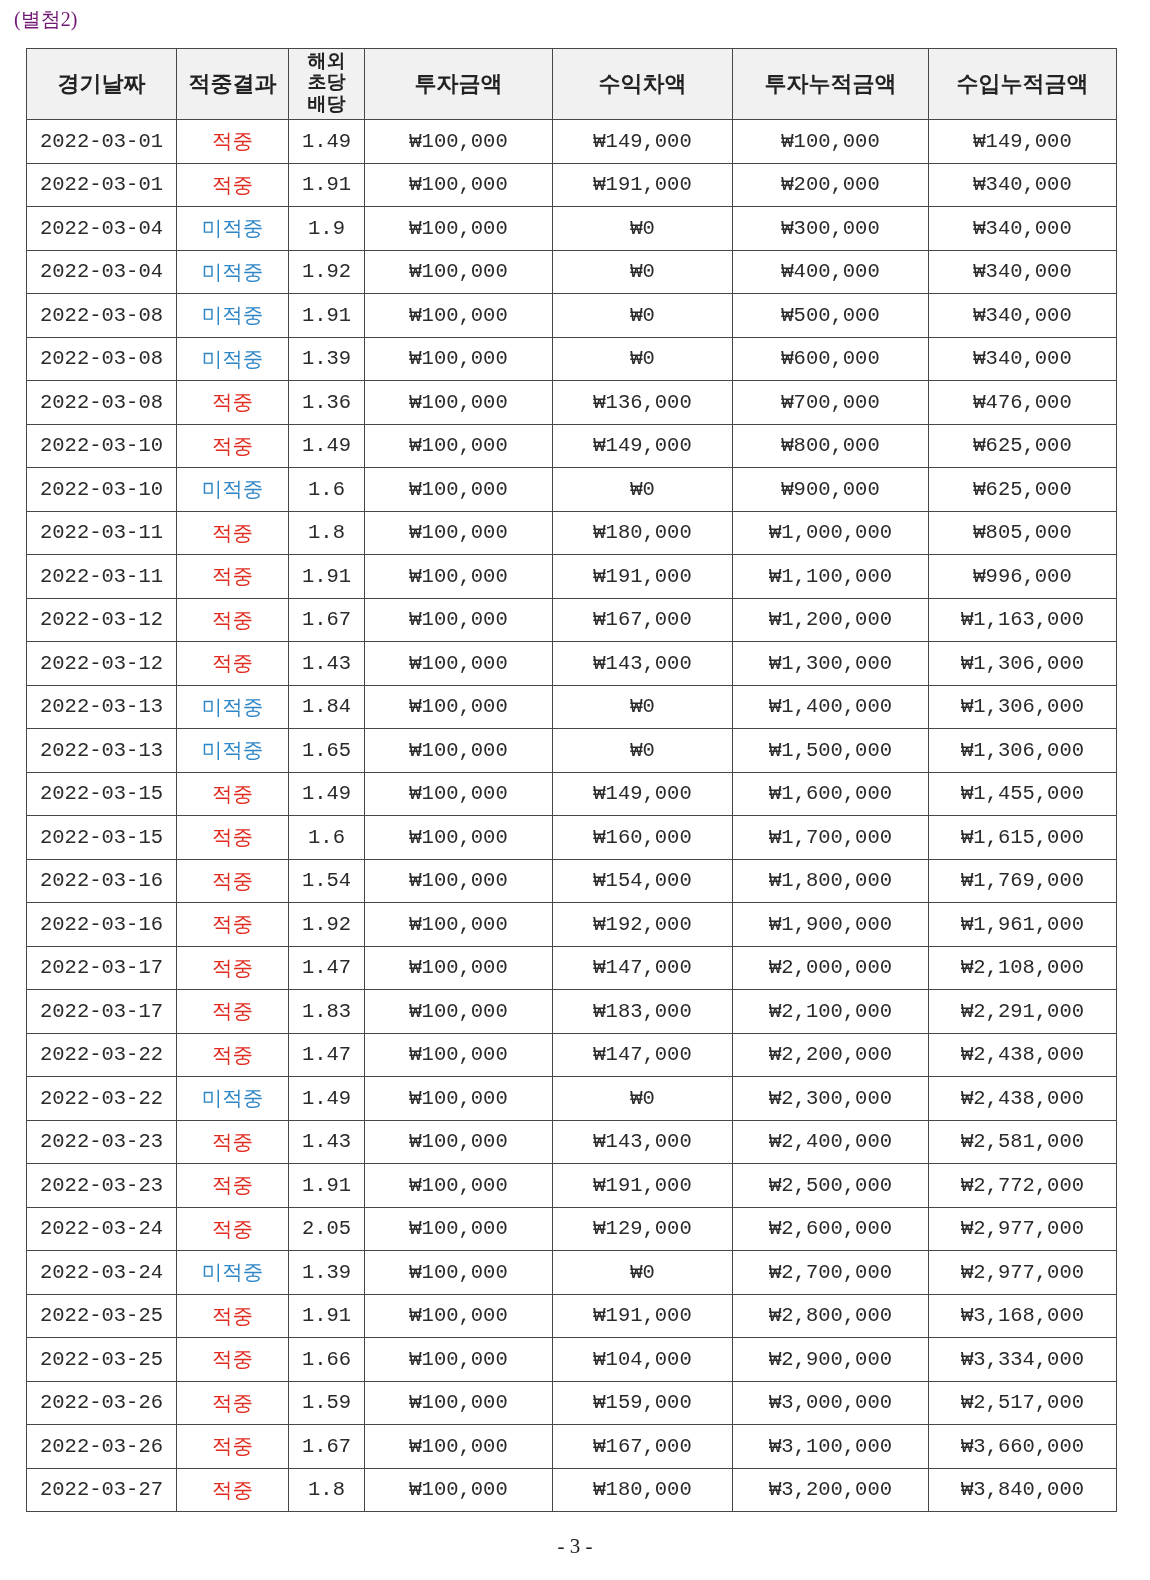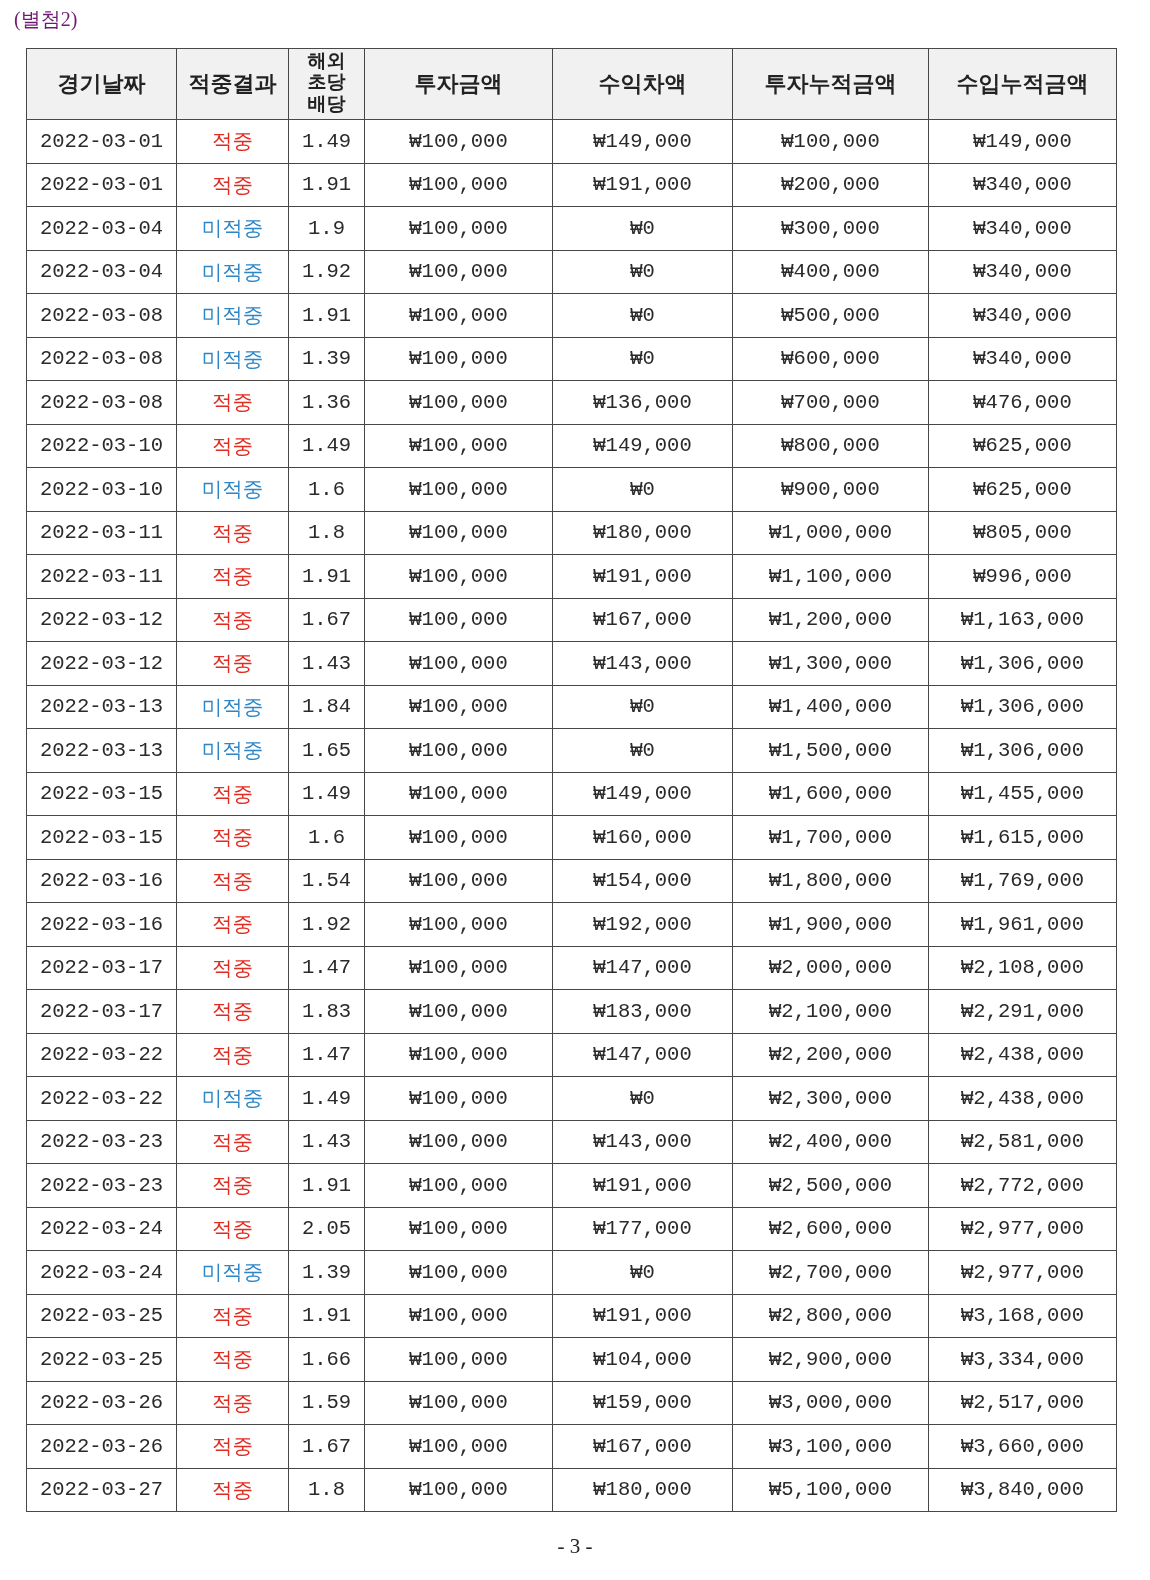--- a/index.html
+++ b/index.html
@@ -320,21 +320,21 @@
         <td>₩100,000</td>
         <td>₩191,000</td>
         <td>₩2,500,000</td>
         <td>₩2,772,000</td>
       </tr>
       <tr>
         <td>2022-03-24</td>
         <td style="color: rgb(224, 43, 32);">적중</td>
         <td>2.05</td>
         <td>₩100,000</td>
-        <td>₩177,000</td>
+        <td>₩129,000</td>
         <td>₩2,600,000</td>
         <td>₩2,977,000</td>
       </tr>
       <tr>
         <td>2022-03-24</td>
         <td style="color: rgb(46, 134, 198);">미적중</td>
         <td>1.39</td>
         <td>₩100,000</td>
         <td>₩0</td>
         <td>₩2,700,000</td>
@@ -375,19 +375,19 @@
         <td>₩167,000</td>
         <td>₩3,100,000</td>
         <td>₩3,660,000</td>
       </tr>
       <tr>
         <td>2022-03-27</td>
         <td style="color: rgb(224, 43, 32);">적중</td>
         <td>1.8</td>
         <td>₩100,000</td>
         <td>₩180,000</td>
-        <td>₩5,100,000</td>
+        <td>₩3,200,000</td>
         <td>₩3,840,000</td>
       </tr>
     </tbody>
 </table>
 
 <div class="page-number">- 3 -</div>
 
 </body></html>

